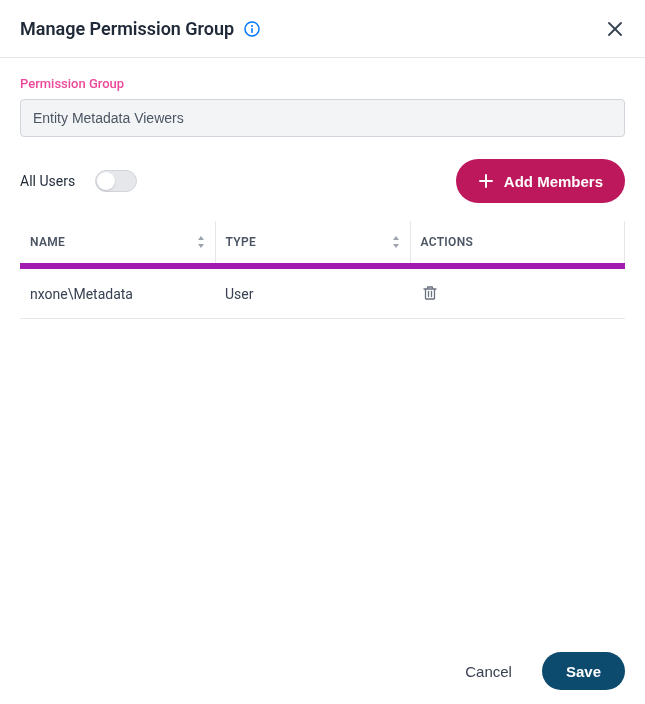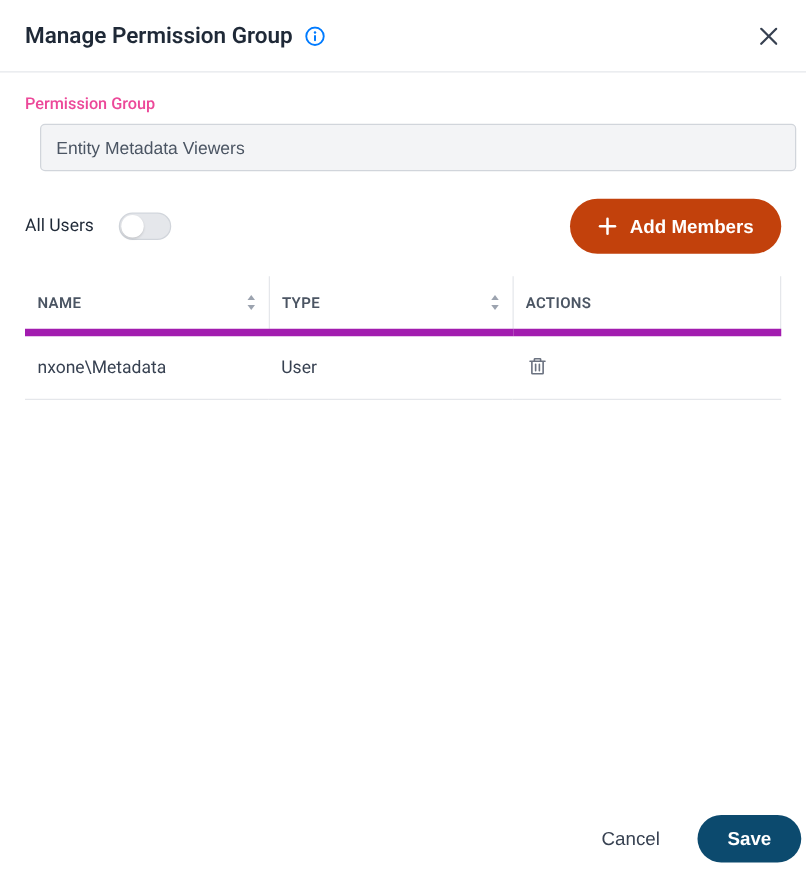--- a/index.html
+++ b/index.html
@@ -62,21 +62,20 @@
     }
     .group-input {
       width: 100%;
       padding: 10px 12px;
       font-size: 14px;
       color: #4b5563;
       background: #f3f4f6;
       border: 1px solid #d1d5db;
       border-radius: 4px;
       outline: none;
-      margin-left: 12px;
     }
     .toolbar-row {
       display: flex;
       align-items: center;
       justify-content: space-between;
       margin-top: 22px;
       margin-bottom: 18px;
     }
     .allusers-wrap {
       display: flex;
@@ -100,21 +99,21 @@
       width: 18px;
       height: 18px;
       background: #fff;
       border-radius: 50%;
       position: absolute;
       top: 1px;
       left: 1px;
       box-shadow: 0 1px 2px rgba(0,0,0,0.15);
     }
     .add-members-btn {
-      background: #c2410c;
+      background: #be185d;
       color: #fff;
       border: none;
       border-radius: 22px;
       height: 44px;
       padding: 0 22px;
       font-size: 15px;
       font-weight: 600;
       display: flex;
       align-items: center;
       gap: 10px;
@@ -167,21 +166,21 @@
       cursor: pointer;
       color: #6b7280;
       display: inline-flex;
       align-items: center;
       justify-content: center;
       padding: 2px;
     }
     .modal-footer {
       position: absolute;
       bottom: 14px;
-      right: 4px;
+      right: 20px;
       display: flex;
       align-items: center;
       gap: 20px;
     }
     .cancel-btn {
       background: none;
       border: none;
       font-size: 15px;
       font-weight: 500;
       color: #374151;

